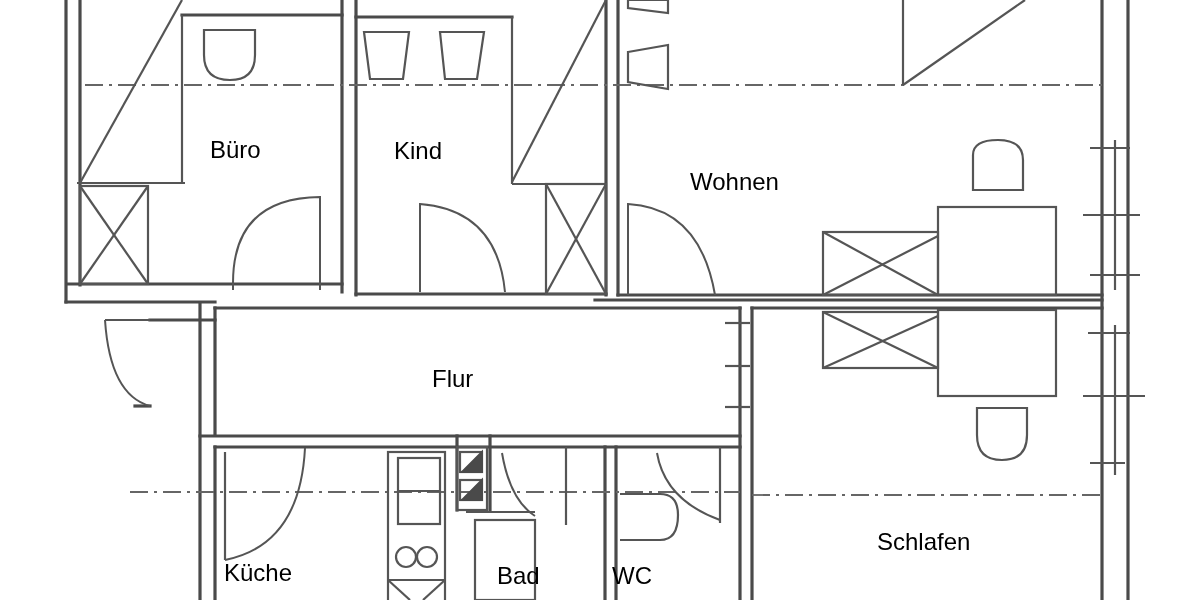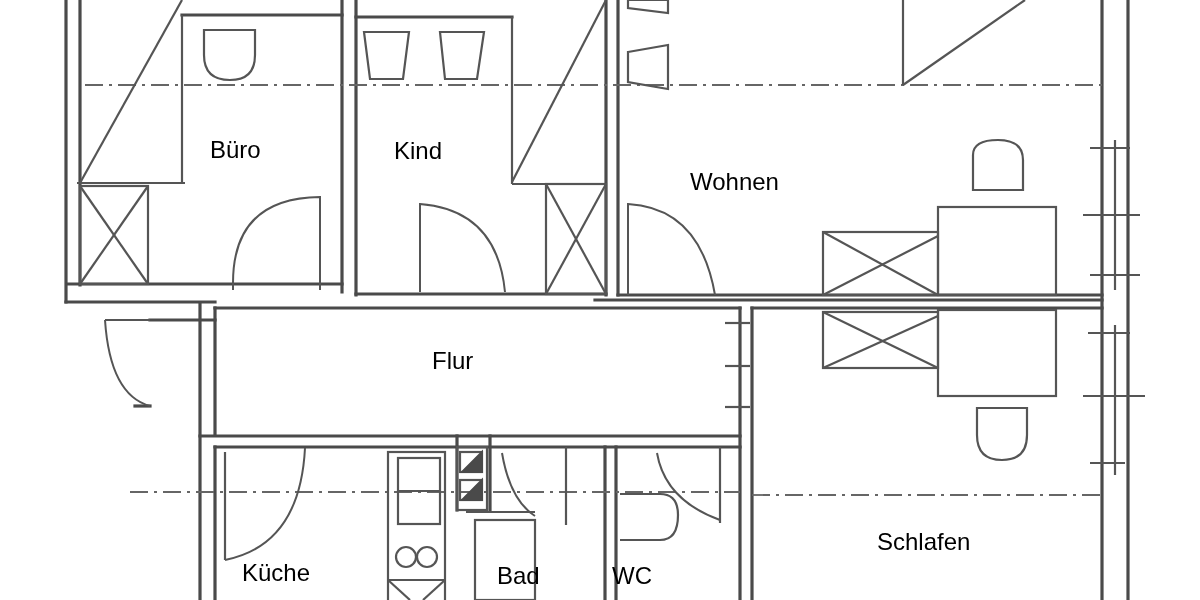--- a/index.html
+++ b/index.html
@@ -169,17 +169,17 @@
   <g>
     <path class="arc" d="M657 453 Q665 500 720 520"></path>
     <line class="t" x1="720" y1="447" x2="720" y2="523"></line>
     <path class="t" d="M620 494 L660 494 Q678 494 678 515 Q678 540 660 540 L620 540"></path>
   </g>
 </svg>
 
 <div class="lbl" style="left:210px; top:138px;">Büro</div>
 <div class="lbl" style="left:394px; top:139px;">Kind</div>
 <div class="lbl" style="left:690px; top:138px;margin-top:32px;">Wohnen</div>
-<div class="lbl" style="left:432px; top:349px;text-align:right;">Flur</div>
-<div class="lbl" style="left:242px; top:561px;">Küche</div>
+<div class="lbl" style="left:432px; top:367px;text-align:right;">Flur</div>
+<div class="lbl" style="left:224px; top:561px;">Küche</div>
 <div class="lbl" style="left:497px; top:564px;">Bad</div>
 <div class="lbl" style="left:612px; top:564px;">WC</div>
 <div class="lbl" style="left:877px; top:530px;">Schlafen</div>
 
 </body></html>

